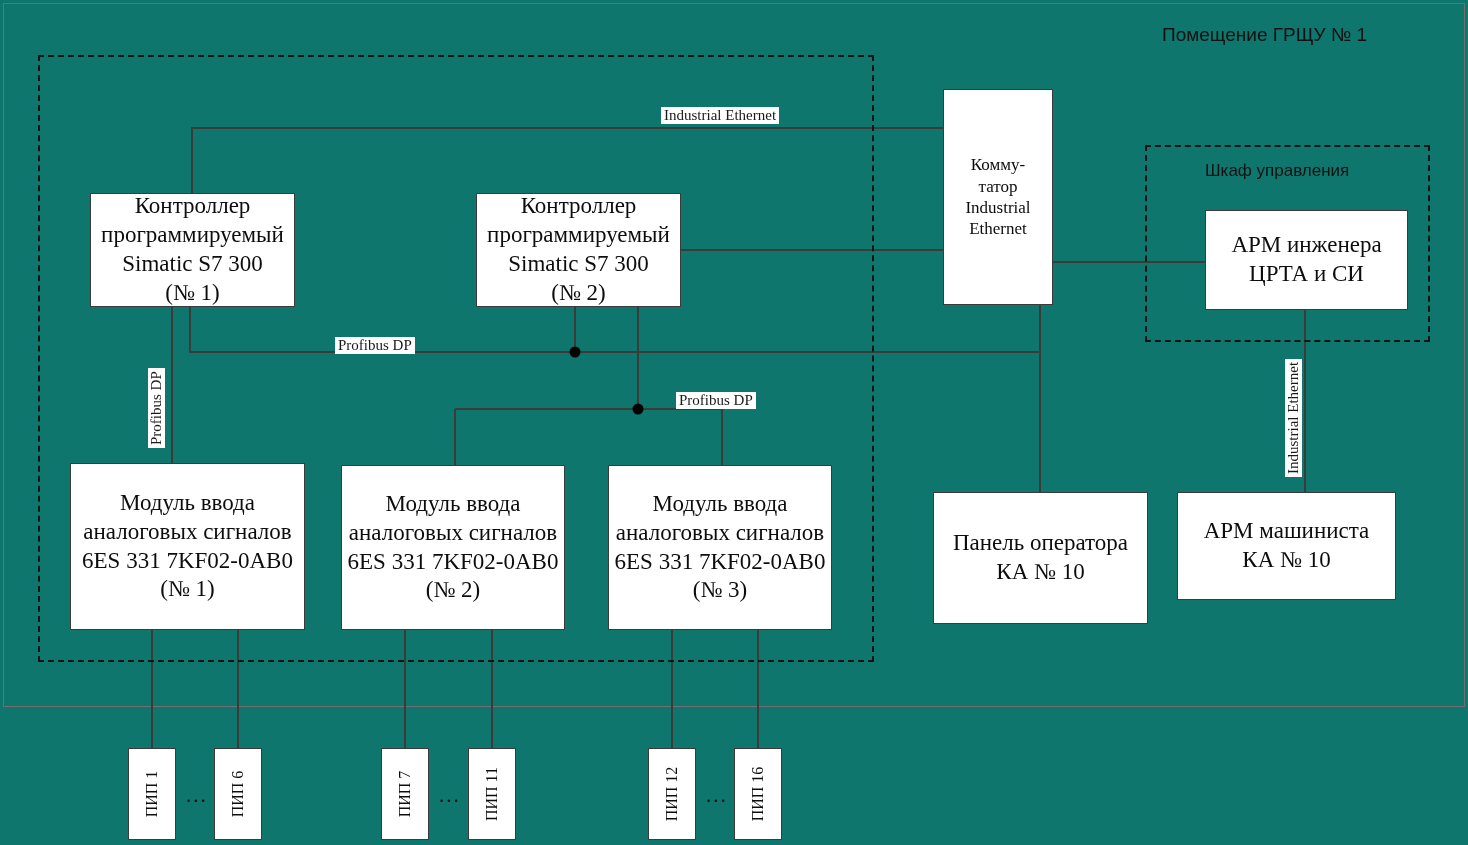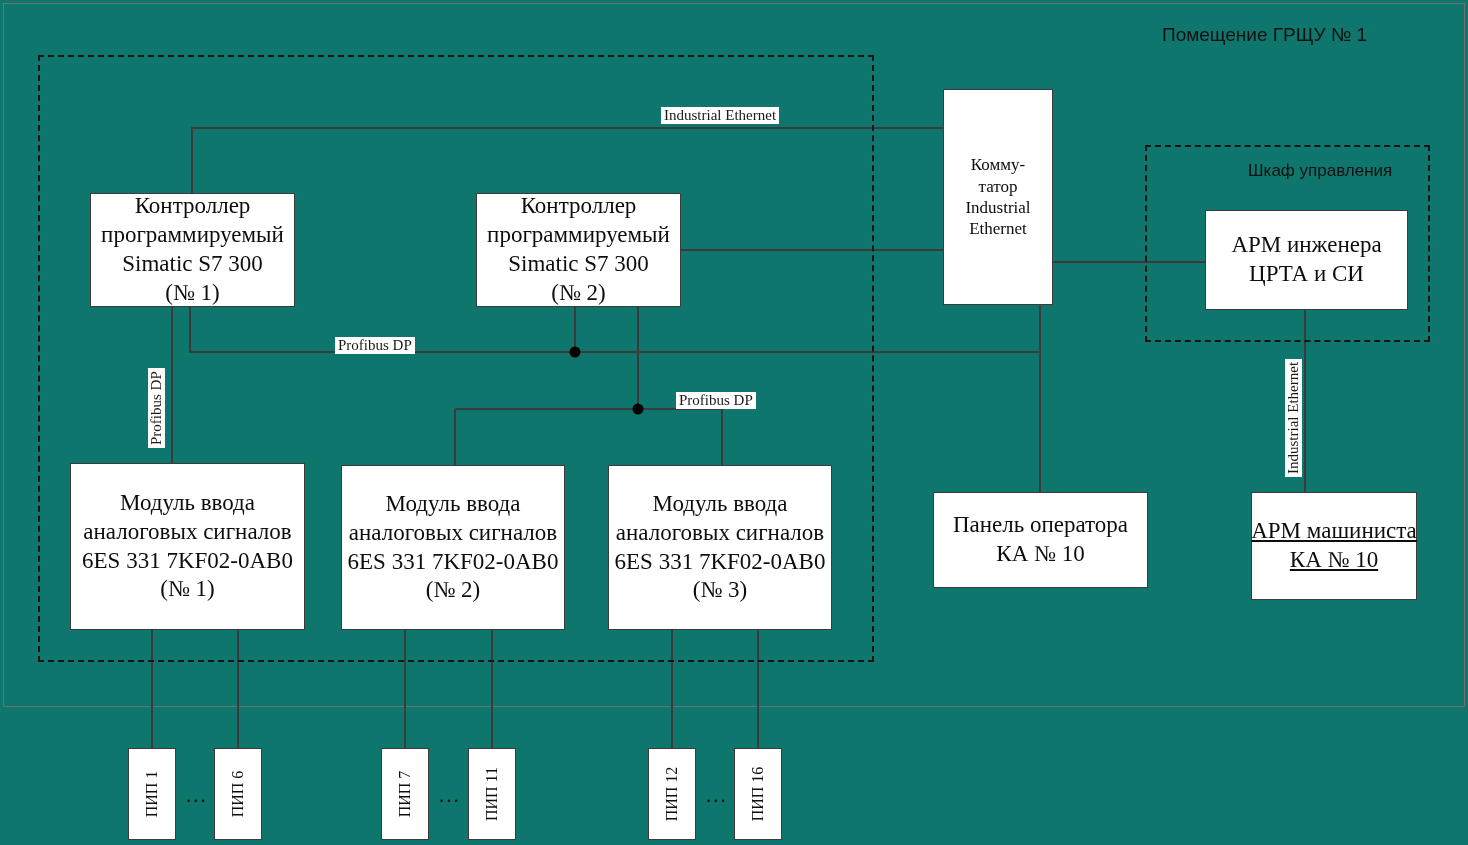--- a/index.html
+++ b/index.html
@@ -110,21 +110,21 @@
 
   <div class="outer" style="left:3px; top:3px; width:1462px; height:704px;"></div>
 
   <div class="cap" style="left:1162px; top:24px;">Помещение ГРЩУ № 1</div>
 
   <div class="dashed" style="left:38px; top:55px; width:836px; height:607px;"></div>
 
 
   <div class="dashed" style="left:1145px; top:145px; width:285px; height:197px;"></div>
 
-  <div class="cap" style="left:1248px; top:161px; font-size:17px;">Шкаф управления</div>
+  <div class="cap" style="left:1205px; top:161px; font-size:17px;">Шкаф управления</div>
 
   <svg class="wires" viewBox="0 0 1468 845">
     <g stroke="#3b3b3b" stroke-width="1.7" fill="none" shape-rendering="crispEdges">
 
       <path d="M192,193 L192,128 L943,128"></path>
 
       <path d="M680,250 L943,250"></path>
 
       <path d="M1052,262 L1205,262"></path>
 
@@ -210,26 +210,26 @@
     <span class="ln">(№ 2)</span>
   </div>
 
   <div class="box" style="left:608px; top:465px; width:224px; height:165px;">
     <span class="ln">Модуль ввода</span>
     <span class="ln">аналоговых сигналов</span>
     <span class="ln">6ES 331 7KF02-0AB0</span>
     <span class="ln">(№ 3)</span>
   </div>
 
-  <div class="box" style="left:933px; top:492px; width:215px; height:96px;">
+  <div class="box" style="left:933px; top:492px; width:215px; height:132px;">
     <span class="ln">Панель оператора</span>
     <span class="ln">КА № 10</span>
   </div>
 
-  <div class="box" style="left:1251px; top:492px; width:166px; height:108px;text-decoration:underline;">
+  <div class="box" style="left:1177px; top:492px; width:219px; height:108px;">
     <span class="ln">АРМ машиниста</span>
     <span class="ln">КА № 10</span>
   </div>
 
   <div class="pip" style="left:128px; top:748px; width:48px; height:92px;">
     <span>ПИП 1</span>
   </div>
   <div class="ellipsis" style="left:186px; top:783px;">...</div>
   <div class="pip" style="left:214px; top:748px; width:48px; height:92px;">
     <span>ПИП 6</span>

